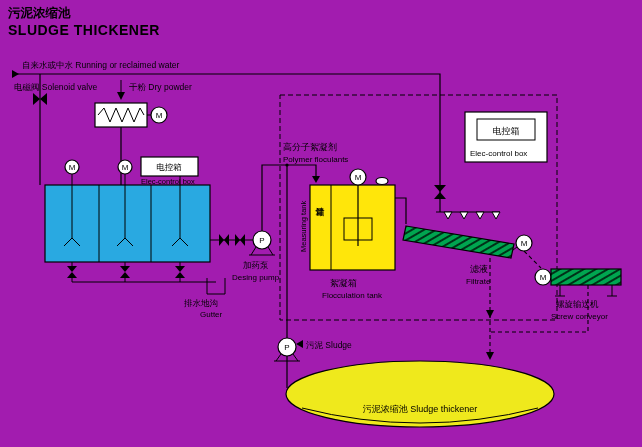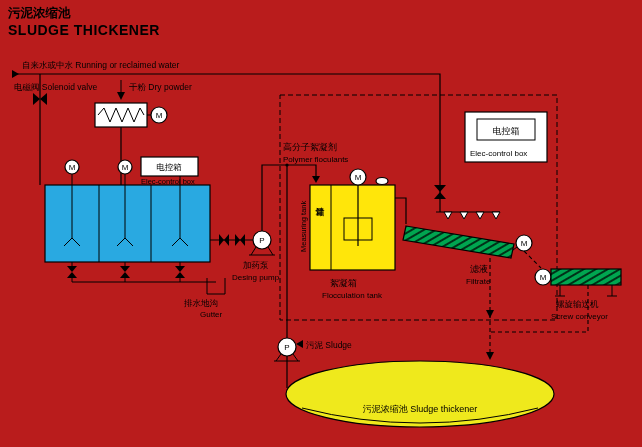--- a/index.html
+++ b/index.html
@@ -1,16 +1,16 @@
 <!DOCTYPE html>
 <html><head>
 <meta charset="utf-8">
 <style>
   html,body{margin:0;padding:0;background:#ffffff;}
-  .stage{position:relative;width:642px;height:447px;background:#b91c1c;overflow:hidden;}
+  .stage{position:relative;width:642px;height:447px;background:#a21caf;overflow:hidden;}
   svg text{font-family:"Liberation Sans","DejaVu Sans",sans-serif;fill:#000;}
   .title-zh{font-size:12.5px;font-weight:bold;}
   .title-en{font-size:14px;font-weight:bold;letter-spacing:0.5px;}
   .s75{font-size:7.5px;} .s8{font-size:8px;} .s85{font-size:8.5px;} .s9{font-size:9px;}
   .mid{text-anchor:middle;}
   .vert{writing-mode:vertical-rl;}
   .ln{fill:none;stroke:#000;stroke-width:1.2;}
   .tn{fill:none;stroke:#000;stroke-width:1;}
   .wbox{fill:#fff;stroke:#000;stroke-width:1.2;}
   .blk{fill:#000;stroke:none;}

